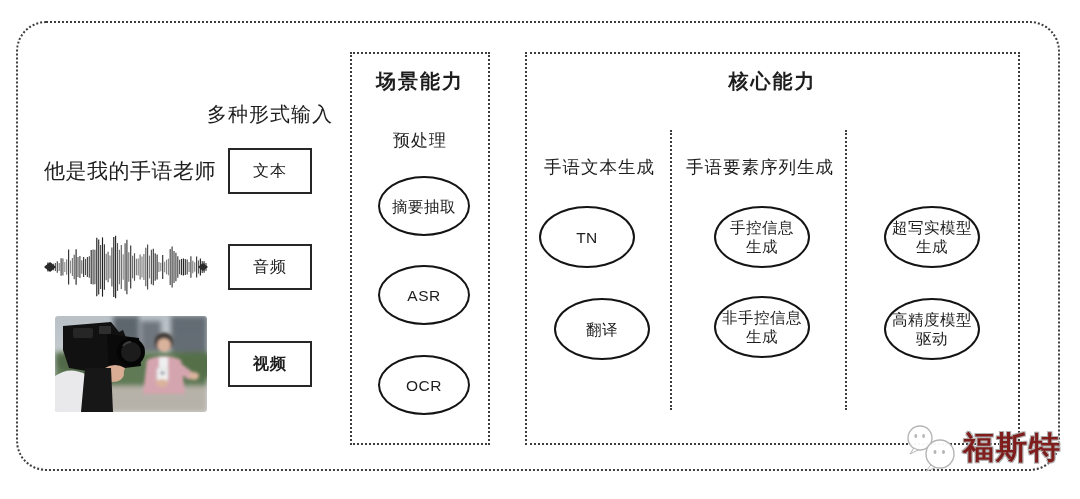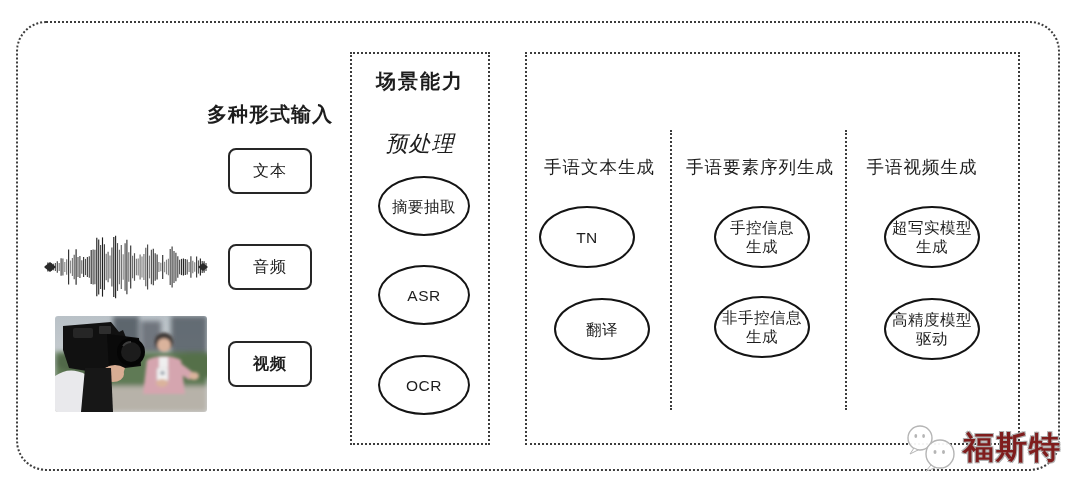--- a/index.html
+++ b/index.html
@@ -10,29 +10,29 @@
   }
   .outer-border {
     position:absolute; left:16px; top:21px; width:1044px; height:450px;
     border:2px dotted #3d3d3d; border-radius:30px;
   }
   .abs { position:absolute; }
 
   
   .input-title {
     left:200px; top:101px; width:140px; text-align:center;
-    font-size:20px; font-weight:700; letter-spacing:1px;
+    font-size:20px; font-weight:400; letter-spacing:1px;
   }
   .sample-text {
     left:44px; top:158px; width:175px; font-size:21px; line-height:26px;
     letter-spacing:0.5px; white-space:nowrap;
   }
   .input-box {
     width:84px; height:46px; left:228px;
-    border:2px solid #262626; border-radius:8px;
+    border:2px solid #262626; border-radius:0;
     display:flex; align-items:center; justify-content:center;
     font-size:16px; letter-spacing:1px; background:#fff;
   }
   .input-box.r1 { top:148px; }
   .input-box.r2 { top:244px; }
   .input-box.r3 { top:341px;font-weight:bold; }
   .waveform { left:44px; top:231px; width:164px; height:72px; }
   .photo {
     left:55px; top:316px; width:152px; height:96px; border-radius:3px; overflow:hidden;
   }
@@ -40,21 +40,21 @@
   
   .dash-box { border:2px dotted #3d3d3d; background:transparent; }
   .scene-box { left:350px; top:52px; width:140px; height:393px; }
   .core-box  { left:525px; top:52px; width:495px; height:393px; }
   .box-title {
     position:absolute; top:14px; left:0; width:100%; text-align:center;
     font-size:20px; font-weight:700; letter-spacing:2px;
   }
   .sub-label {
     position:absolute; top:75px; left:0; width:100%; text-align:center;
-    font-size:22px; letter-spacing:1px;font-style:italic;
+    font-size:17px; letter-spacing:1px;
   }
   .oval {
     position:absolute; border:2.5px solid #141414; border-radius:50%;
     display:flex; align-items:center; justify-content:center; text-align:center;
     font-size:15.5px; line-height:19px; background:#fff; white-space:pre-line;
     letter-spacing:0.5px;
   }
   .scene-box .oval { left:26px; width:92px; height:60px; }
   .oval.sn1 { top:122px; }
   .oval.sn2 { top:211px; }
@@ -94,20 +94,21 @@
   }
 </style>
 </head>
 <body>
 
 <div class="canvas">
   <div class="outer-border"></div>
 
   <div class="abs input-title">多种形式输入</div>
 
+  <div class="abs sample-text">他是我的手语老师</div>
 
   <div class="abs input-box r1">
     <span>文本</span>
   </div>
   <div class="abs input-box r2">
     <span>音频</span>
   </div>
   <div class="abs input-box r3">
     <span>视频</span>
   </div>
@@ -262,26 +263,26 @@
 
   <div class="abs dash-box scene-box">
     <div class="box-title">场景能力</div>
     <div class="sub-label">预处理</div>
     <div class="oval sn1">摘要抽取</div>
     <div class="oval sn2">ASR</div>
     <div class="oval sn3">OCR</div>
   </div>
 
   <div class="abs dash-box core-box">
+    <div class="box-title">核心能力</div>
     <div class="divider d1"></div>
     <div class="divider d2"></div>
 
     <div class="col-header c1">手语文本生成</div>
     <div class="col-header c2">手语要素序列生成</div>
-    <div class="col-header c3">手语视频生成</div>
 
     <div class="oval k1a">TN</div>
     <div class="oval k1b">翻译</div>
     <div class="oval k2a">手控信息
 生成</div>
     <div class="oval k2b">非手控信息
 生成</div>
     <div class="oval k3a">超写实模型
 生成</div>
     <div class="oval k3b">高精度模型

